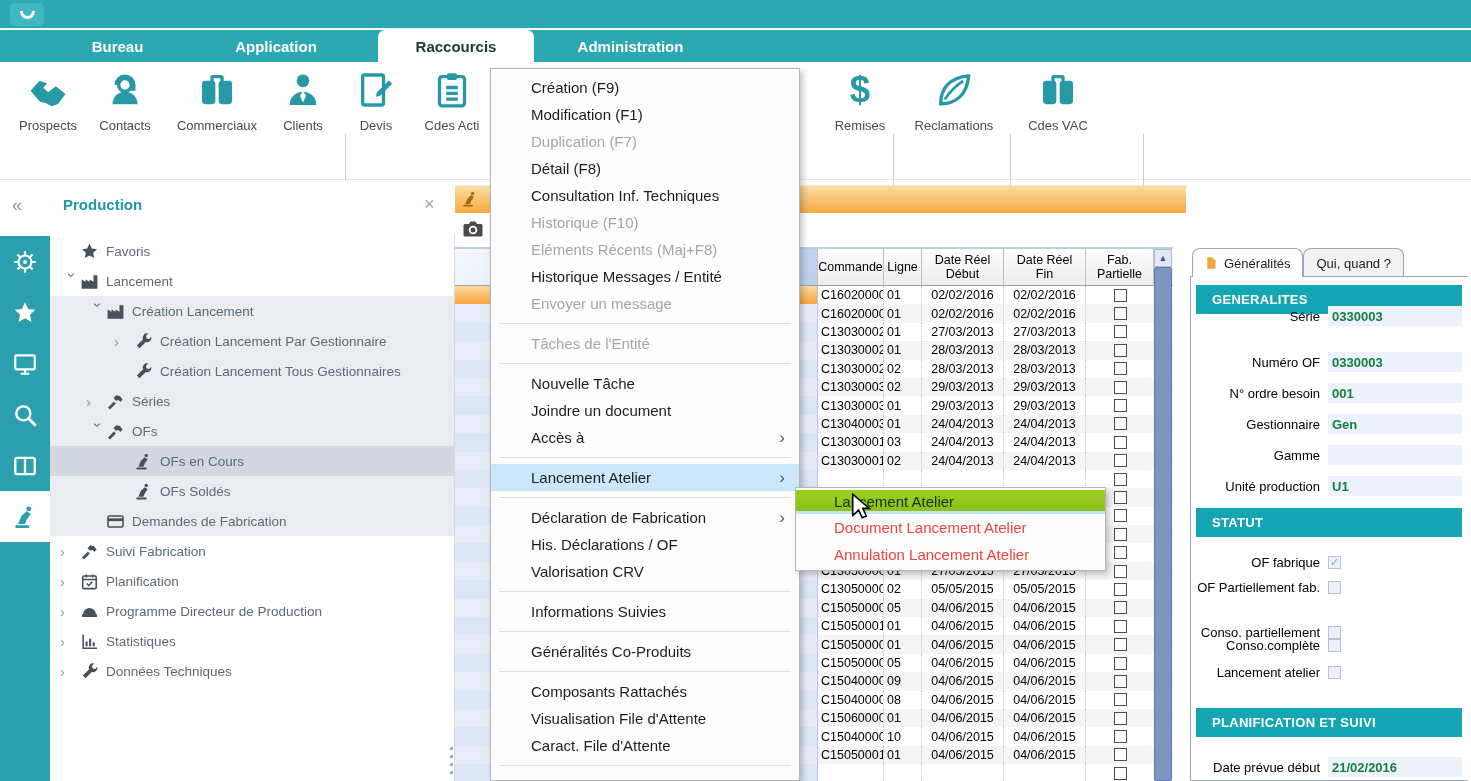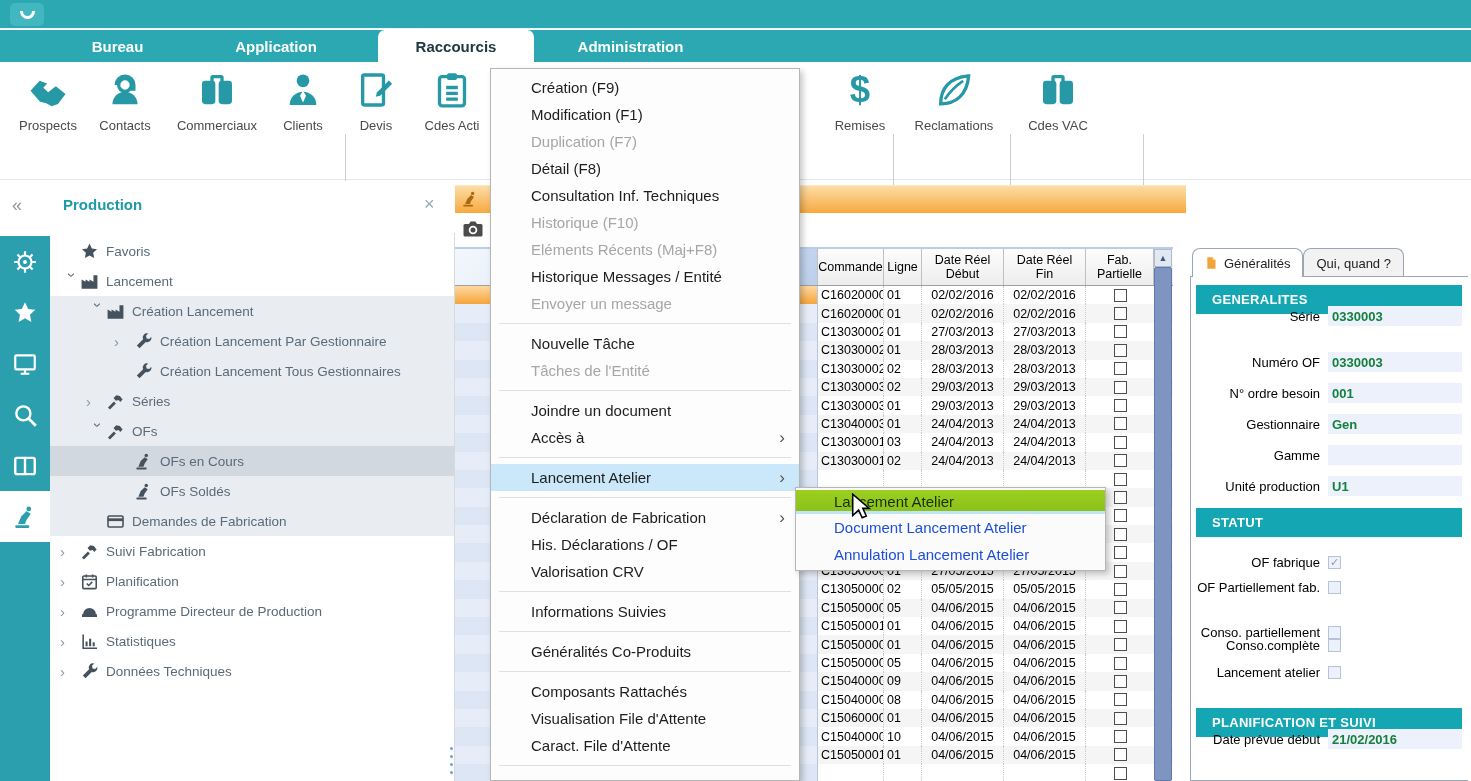--- a/index.html
+++ b/index.html
@@ -115,34 +115,34 @@
   .fields-general .frow:nth-of-type(4){top:228px}
   .fields-general .frow:nth-of-type(5){top:259px}
   .fields-general .frow:nth-of-type(6){top:290px}
   .crow{position:absolute;left:10px;width:266px;height:20px;display:flex;align-items:center}
   .ckbx{width:13px;height:13px;background:#edf1fb;border:1px solid #b7c2d8;font-size:11px;line-height:11px;color:#8d99ab;text-align:center}
   .checks .crow:nth-of-type(1){top:367px}
   .checks .crow:nth-of-type(2){top:392px}
   .checks .crow:nth-of-type(3){top:437px}
   .checks .crow:nth-of-type(4){top:450px}
   .checks .crow:nth-of-type(5){top:477px}
-  .fields-planif .frow:nth-of-type(1){top:543px}
+  .fields-planif .frow:nth-of-type(1){top:571px}
 
   
   .menu{position:absolute;left:490px;top:68px;width:310px;height:713px;background:#fdfdfd;
     border:1px solid #b6b6b6;box-shadow:3px 3px 6px rgba(0,0,0,.22);z-index:50;padding-top:5px;overflow:hidden}
   .mi{height:27px;line-height:27px;padding-left:40px;font-size:15px;color:#1d1d1d;white-space:nowrap;display:flex;position:relative}
   .mi .arr{margin-left:auto;padding-right:14px;color:#555;font-size:17px}
   .mi.dis{color:#a6a6a6}
   .mi.sep{margin-bottom:13px}
   .mi.sep::after{content:"";position:absolute;left:8px;right:8px;bottom:-7px;height:1px;background:#e0e0e0}
   .mi.hl{background:#cbe8fa}
   .submenu{position:absolute;left:795px;top:487px;width:311px;background:#fbfbfb;
     border:1px solid #b6b6b6;box-shadow:3px 3px 6px rgba(0,0,0,.22);z-index:60;padding:2px 0}
-  .smi{height:27px;line-height:27px;padding-left:38px;font-size:15px;color:#1d4ed8;white-space:nowrap}
+  .smi{height:27px;line-height:27px;padding-left:38px;font-size:15px;color:#ef4444;white-space:nowrap}
   .smi.hl{background:linear-gradient(#9ccf1e,#8cc11c);border-bottom:3px solid #bfe3f7;height:24px;line-height:24px;color:#17300a}
   .cursor{position:absolute;left:850px;top:493px;z-index:70}
 </style>
 </head>
 <body>
 
 <div class="screen">
 
   <svg class="defs" xmlns="http://www.w3.org/2000/svg">
     <symbol id="handshake-icon" viewBox="0 0 24 24">
@@ -1004,27 +1004,27 @@
       <div class="mi">
         <span>Historique Messages / Entité</span>
 
       </div>
 
       <div class="mi dis sep">
         <span>Envoyer un message</span>
 
       </div>
 
+      <div class="mi dis sep">
+        <span>Tâches de l'Entité</span>
+
+      </div>
+
       <div class="mi">
         <span>Nouvelle Tâche</span>
-
-      </div>
-
-      <div class="mi dis sep">
-        <span>Tâches de l'Entité</span>
 
       </div>
 
       <div class="mi">
         <span>Joindre un document</span>
 
       </div>
 
 
       <div class="mi sep">

